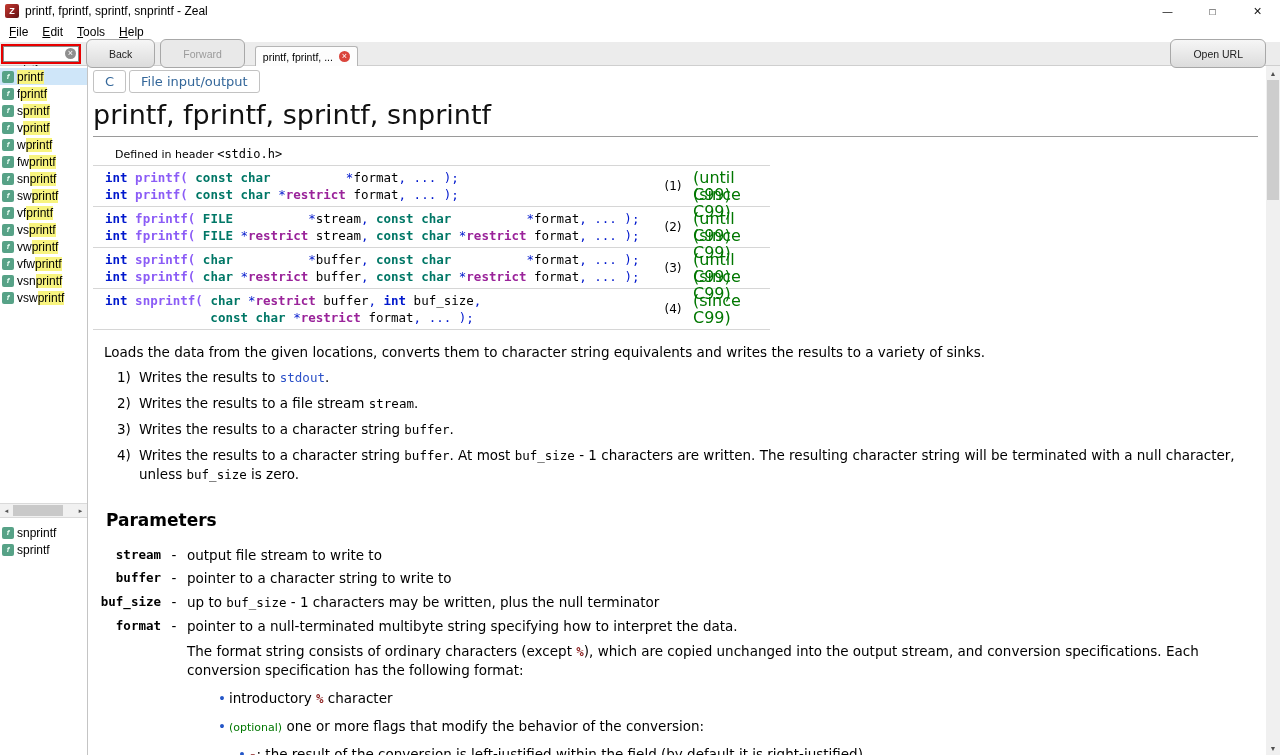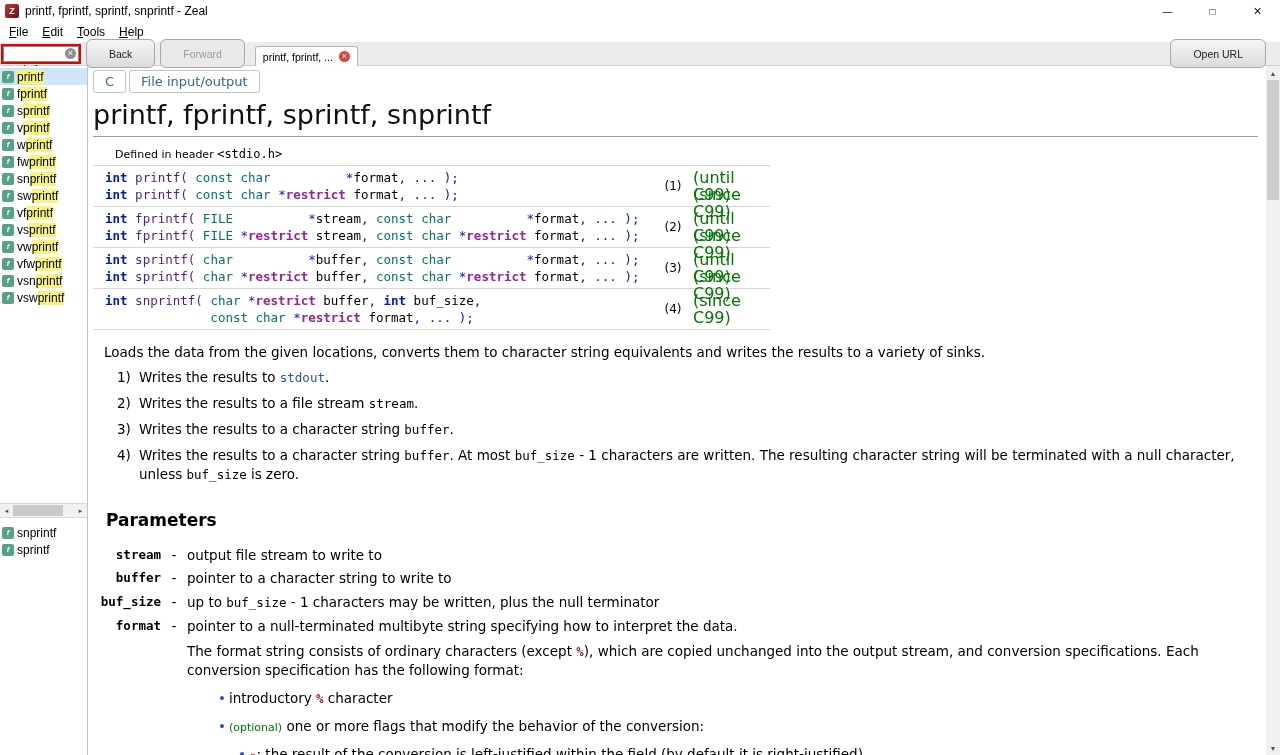--- a/index.html
+++ b/index.html
@@ -93,23 +93,23 @@
 .vs-track{flex:1;position:relative;}
 .vs-thumb{position:absolute;top:0;left:1px;right:1px;height:120px;background:#cdcdcd;}
 
 .tk-p{}
 .tk-m{font-family:"DejaVu Sans Mono",monospace;font-size:12.5px;}
 .tk-l{font-family:"DejaVu Sans Mono",monospace;font-size:12.5px;color:var(--link-blue);}
 .tk-g{color:var(--note-green);font-size:11px;}
 .tk-cb{font-family:"DejaVu Sans Mono",monospace;font-size:12.5px;font-weight:bold;color:#8b1f1f;}
 .tk-hm{font-family:"DejaVu Sans Mono",monospace;font-size:12px;}
 .tk-k{color:#0018cd;font-weight:bold;}
-.tk-t{color:#007766;font-weight:normal;}
+.tk-t{color:#007766;font-weight:bold;}
 .tk-r{color:#9a239a;font-weight:bold;}
-.tk-f{color:#4c1d95;font-weight:normal;}
+.tk-f{color:#8b5cf6;font-weight:bold;}
 .tk-s{color:#0018cd;}
 </style>
 </head>
 <body>
 
 <div class="titlebar">
   <span class="app-icon">Z</span>
   <span class="win-title">printf, fprintf, sprintf, snprintf - Zeal</span>
   <div class="win-controls">
     <div class="win-btn">—</div>

